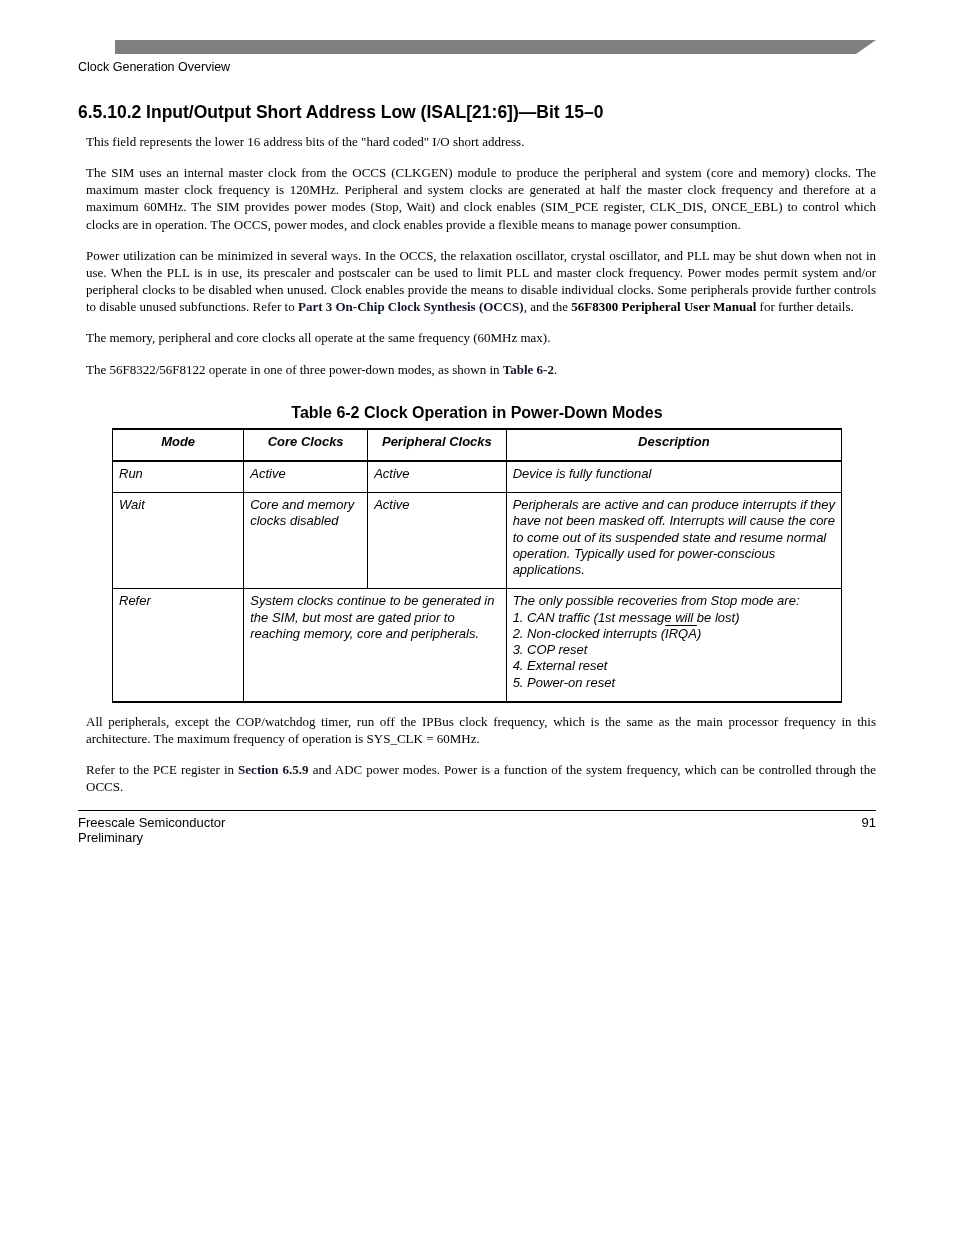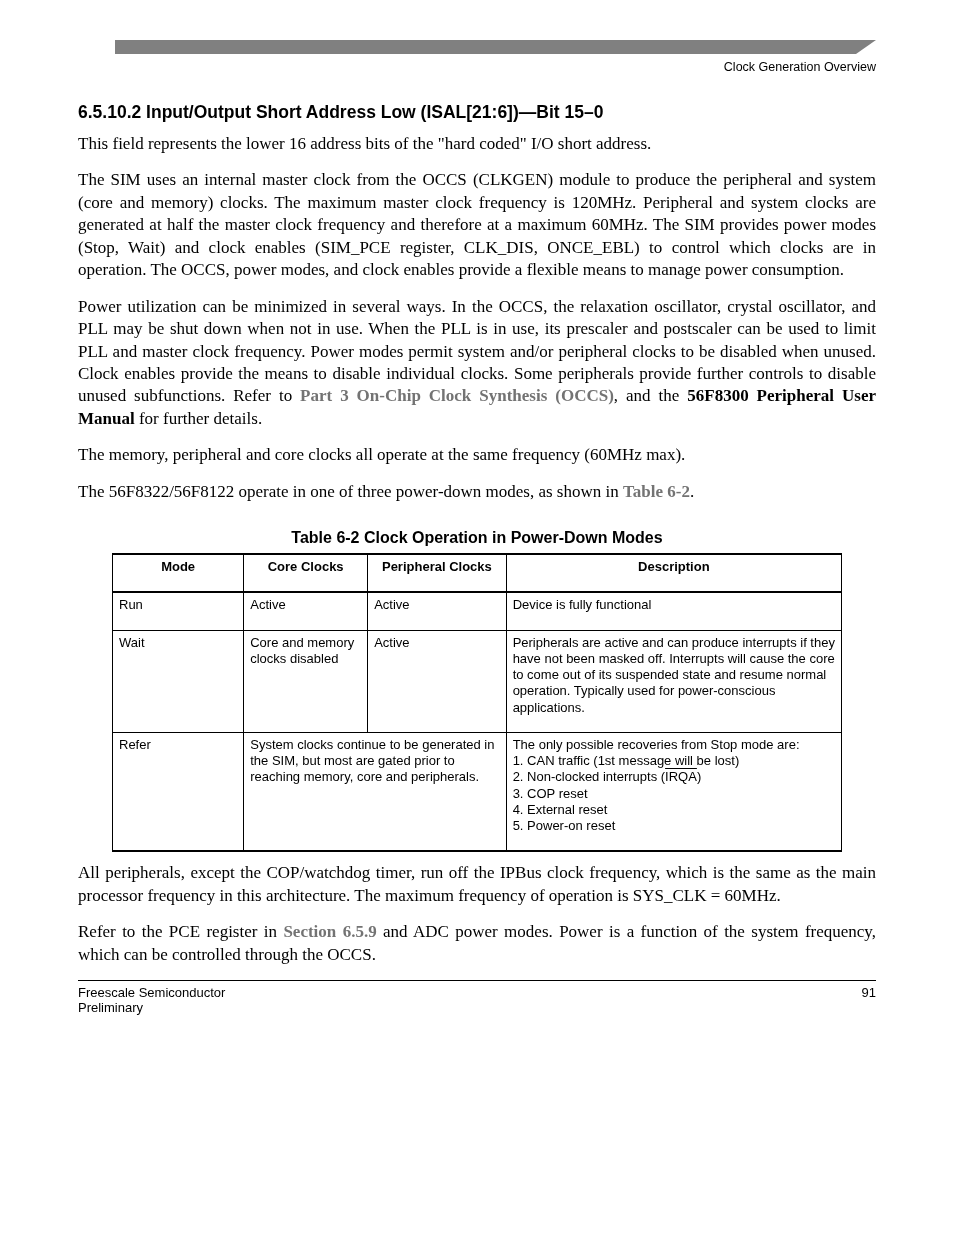--- a/index.html
+++ b/index.html
@@ -30,63 +30,64 @@
     right: 0;
     top: 0;
     width: 0;
     height: 0;
     border-top: 14px solid #808080;
     border-right: 20px solid #fff;
   }
   .runhead {
     font-family: Arial, Helvetica, sans-serif;
     font-size: 12.5px;
-    text-align: right;
+    text-align: left;
     margin-bottom: 28px;
   }
   .h3 {
     font-family: Arial, Helvetica, sans-serif;
     font-weight: bold;
     font-size: 17.5px;
     margin: 10px 0 6px 0;
   }
   .h2 {
     font-family: Arial, Helvetica, sans-serif;
     font-weight: bold;
     font-size: 26px;
     margin: 26px 0 12px 0;
   }
   p {
-    margin: 10px 0 14px 0;
+    margin: 10px 0 14px 8px;
     line-height: 1.32;
-    font-size: 17px;
+    font-size: 13px;
   }
   p.justify { text-align: justify; }
-  .link { color: #737373; font-weight: bold; }
+  .link { color: #0f172a; font-weight: bold; }
   .bold { font-weight: bold; }
   .table-caption {
     font-family: Arial, Helvetica, sans-serif;
     font-weight: bold;
     text-align: center;
     font-size: 16px;
     margin: 26px 0 6px 0;
   }
   table.data {
     border-collapse: collapse;
     width: 100%;
     font-family: Arial, Helvetica, sans-serif;
     font-size: 13px;
     margin: 0 auto 8px auto;
   }
   table.data th, table.data td {
     border: 1px solid #000;
-    padding: 4px 6px 16px 6px;
+    padding: 4px 6px 10px 6px;
     text-align: left;
     vertical-align: top;
     line-height: 1.25;
+    font-style: italic;
   }
   table.data thead th {
     border-top: 2px solid #000;
     border-bottom: 2px solid #000;
     font-weight: bold;
     text-align: center;
   }
   table.data tbody tr:last-child td {
     border-bottom: 2px solid #000;
   }

